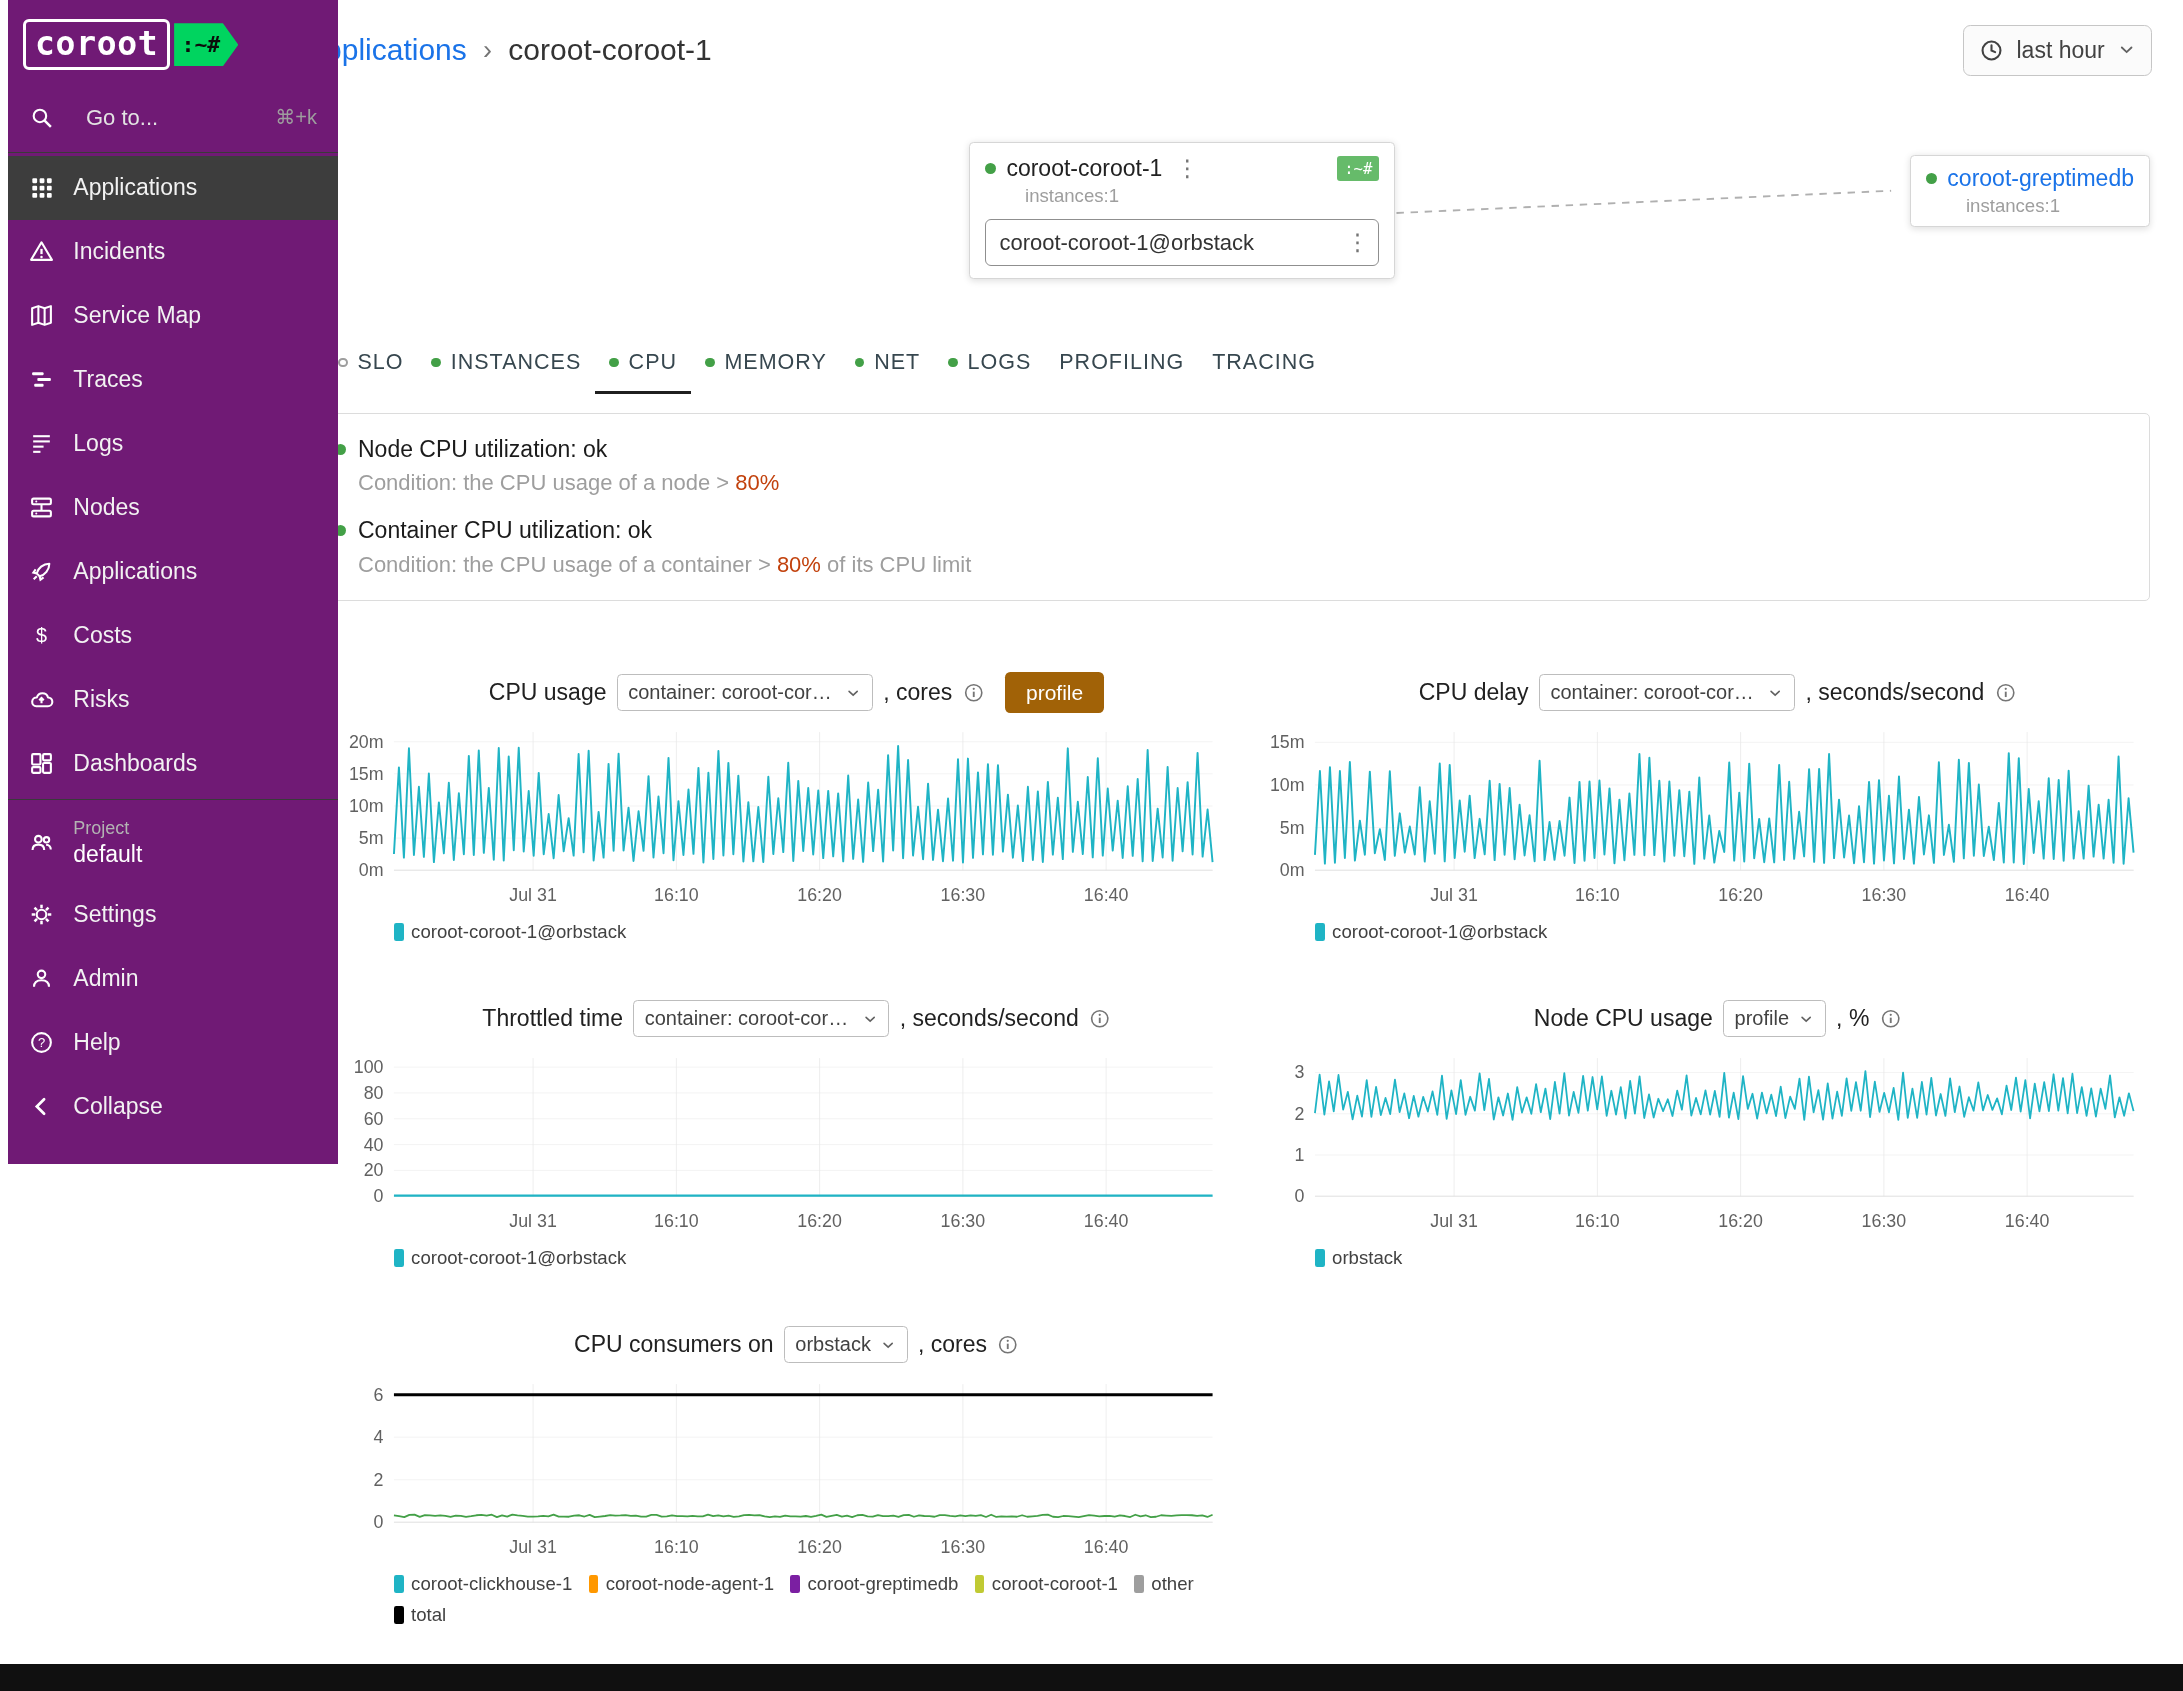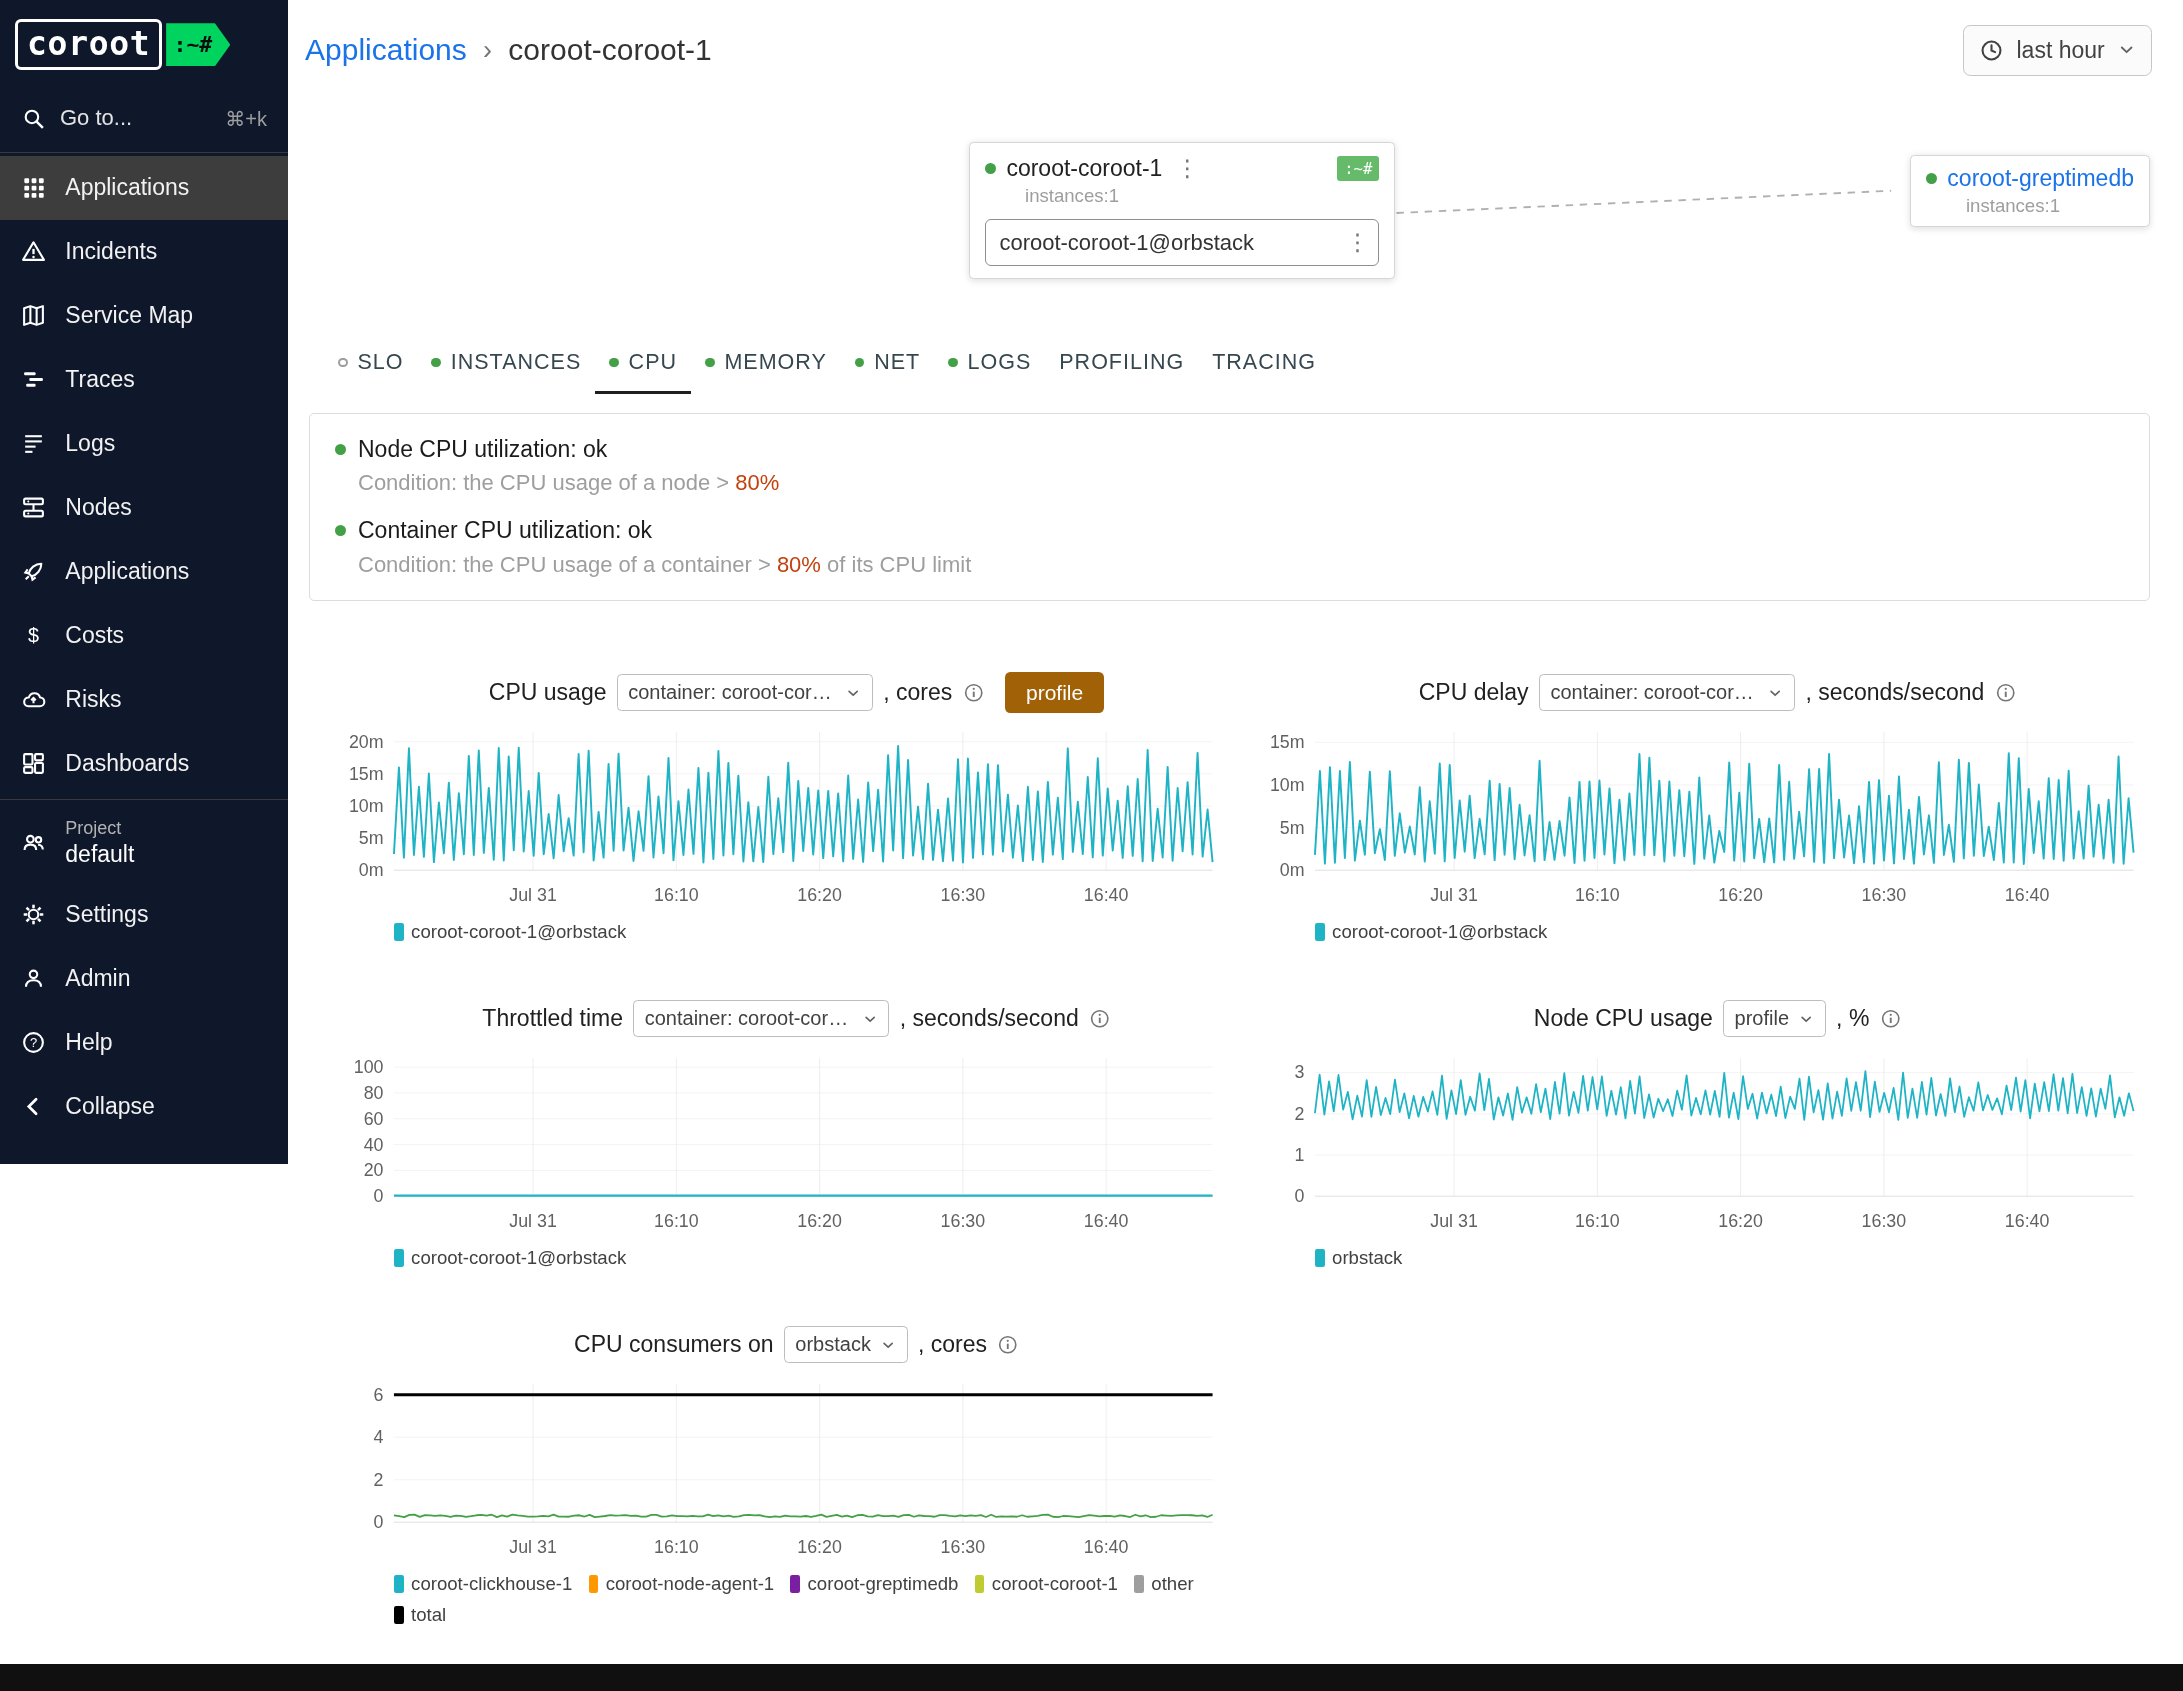--- a/index.html
+++ b/index.html
@@ -2,25 +2,25 @@
 <html style="font-size:12px"><head>
 <meta charset="utf-8">
 <style>
   *{box-sizing:border-box;margin:0;padding:0}
   html,body{width:2183px;height:1692px}
   body{font-family:"Liberation Sans",sans-serif;background:#fff;position:relative;overflow:hidden;color:#212121}
   .icon{display:inline-block;width:25px;height:25px;flex:none}
   .icon svg{width:100%;height:100%;display:block}
 
   
-  .sidebar{position:absolute;left:0;top:0;width:288px;background:#0f172a;color:#fff;padding-bottom:25px;z-index:5}
+  .sidebar{position:absolute;left:8px;top:0;width:330px;background:#701a75;color:#fff;padding-bottom:25px;z-index:5}
   .logo{display:flex;align-items:center;padding:19.3px 13.4px 16.3px 15px}
   .logo-box{border:3px solid #fff;border-radius:6px;padding:1.5px 9px 4.5px;font-family:"DejaVu Sans Mono",monospace;font-weight:bold;font-size:33px;letter-spacing:0.7px;color:#fff}
   .logo-tag{background:#00d45f;color:#0c0c0c;font-family:"DejaVu Sans Mono",monospace;font-weight:bold;font-size:21.5px;padding:9px 18px 9px 7.4px;margin-left:3.7px;clip-path:polygon(0 0,76% 0,100% 50%,76% 100%,0 100%)}
-  .goto{display:flex;align-items:flex-end;gap:14px;padding:18px 21px;color:#e3e3e3;font-size:22px;cursor:pointer}
+  .goto{display:flex;align-items:flex-start;gap:32px;padding:18px 21px;color:#e3e3e3;font-size:22px;cursor:pointer}
   .goto .icon{color:#fff}
   .goto-kbd{margin-left:auto;color:#9e9e9e;font-size:20px}
   .sep-dark{border-top:0.7px solid #3a3a3a;margin:3px 0}
   .nav-item{display:flex;align-items:center;gap:19.3px;padding:0 21px;height:64px;font-size:23px;color:#f2f2f2;cursor:pointer}
   .nav-item.active{background:#3d3d3d}
   .nav-item .icon{color:#fff}
   .project{height:80px}
   .proj-text{display:flex;flex-direction:column;gap:2.2px}
   .proj-label{font-size:18px;color:#b3b3b3}
   .proj-value{font-size:23px;color:#fff}

